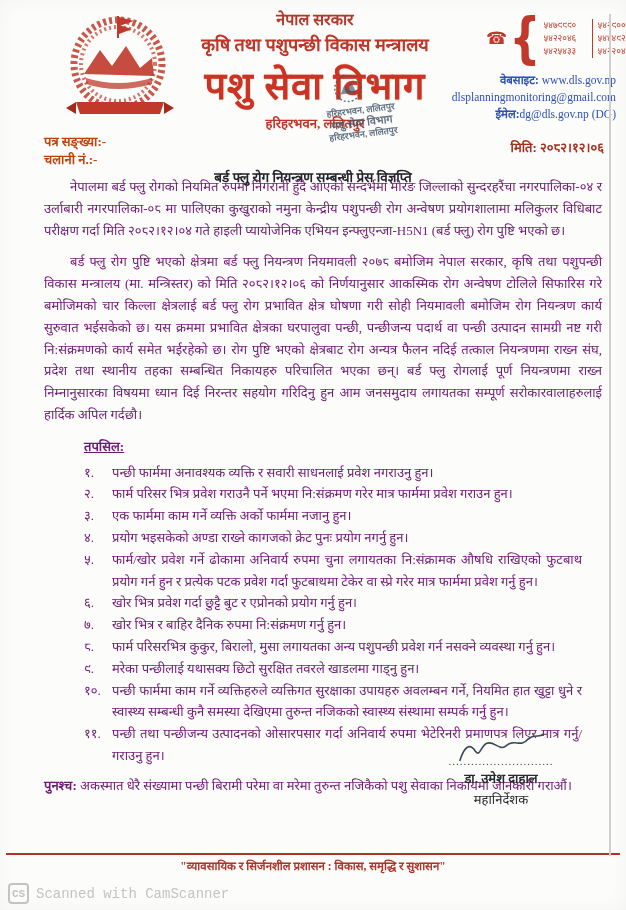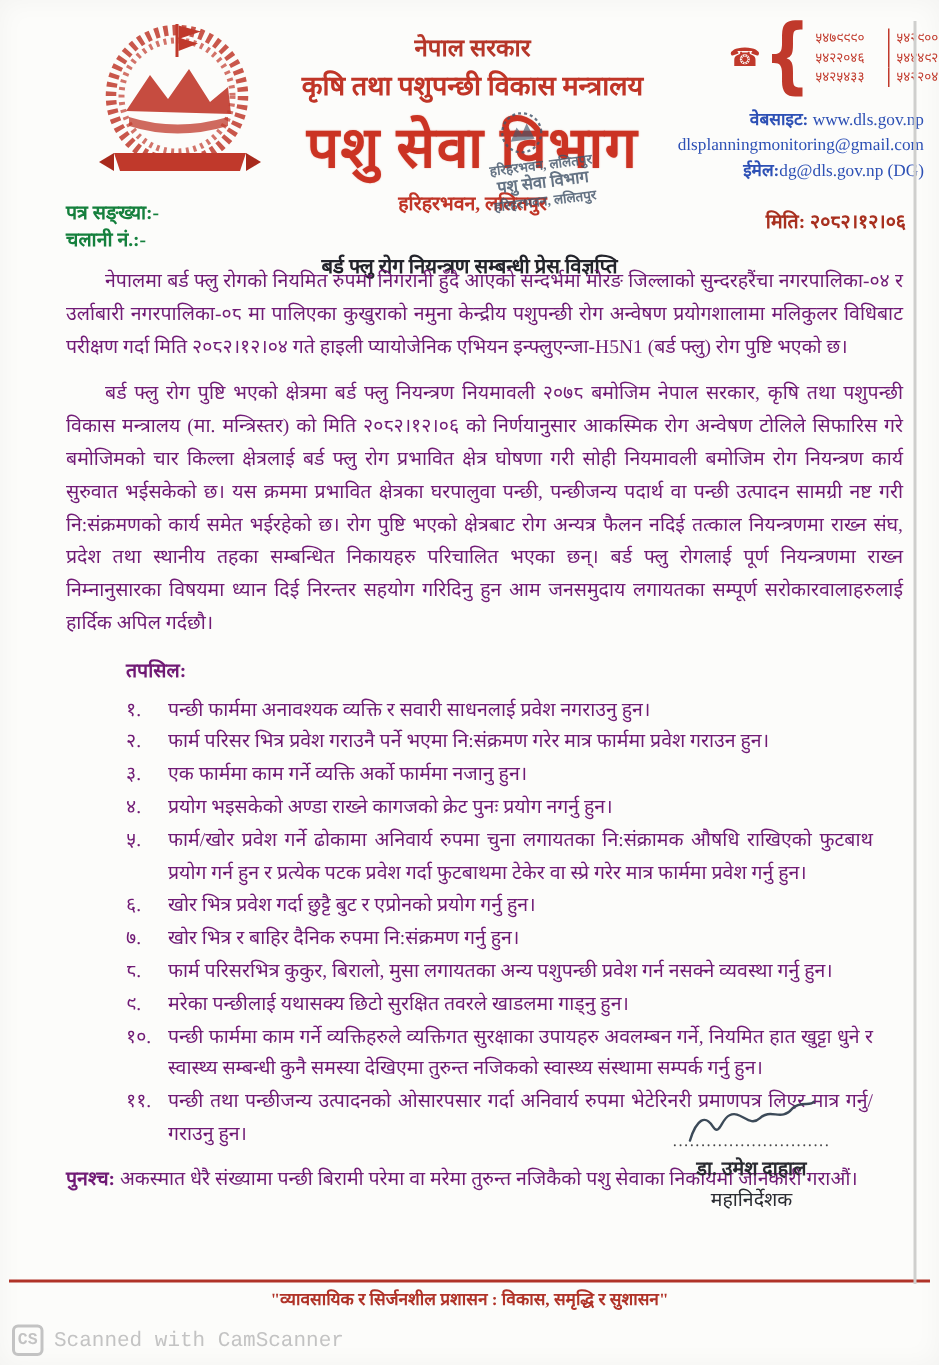--- a/index.html
+++ b/index.html
@@ -5,21 +5,21 @@
   * { margin:0; padding:0; box-sizing:border-box; }
   html,body { background:#e8e8e6; }
   body { font-family:"Liberation Serif","DejaVu Serif",serif; }
   .page {
     position:relative; width:626px; height:910px; margin:0 auto;
     background:#fcfcfa; overflow:hidden;
     box-shadow:inset 0 0 18px rgba(0,0,0,.04);
   }
   
   .emblem { position:absolute; left:56px; top:8px; width:128px; height:116px; }
-  .hdr-center { position:absolute; left:150px; top:20px; width:330px; text-align:center; }
+  .hdr-center { position:absolute; left:150px; top:8px; width:330px; text-align:center; }
   .gov-line  { color:#b6372a; font-weight:bold; font-size:16px; }
   .min-line  { color:#c03527; font-weight:bold; font-size:18px; margin-top:2px; }
   .dept-line { color:#cb3323; font-weight:bold; font-size:38px; letter-spacing:1px; margin-top:2px;
                text-shadow:0 0 1px rgba(203,51,35,.45); }
   .addr-line { color:#c03527; font-weight:bold; font-size:13px; margin-top:4px; }
   
   .phone-block { position:absolute; left:486px; top:16px; width:134px; display:flex; align-items:center; }
   .phone-icon { color:#c0392b; font-size:17px; margin-right:2px; }
   .phone-brace { color:#c0392b; font-size:44px; font-weight:bold; line-height:44px;
                  font-family:"DejaVu Sans",sans-serif; transform:scaleY(1.25); }
@@ -31,30 +31,30 @@
   .contact { position:absolute; right:10px; top:72px; width:220px; text-align:right;
              color:#2d50b5; font-size:11.5px; line-height:17px; }
   .contact b { font-weight:bold; }
   
   .stamp { position:absolute; left:288px; top:84px; width:150px; height:92px;
            transform:rotate(-7deg); opacity:.82; pointer-events:none; }
   .stamp .s-line { color:#44566b; font-size:9px; text-align:center; line-height:12px; font-weight:bold; }
   .stamp .s-big  { font-size:11px; }
   .stamp svg { position:absolute; left:48px; top:-14px; }
   
-  .meta-left { position:absolute; left:44px; top:132px; color:#15803d; font-weight:bold; font-size:13px; }
+  .meta-left { position:absolute; left:44px; top:132px; color:#c2410c; font-weight:bold; font-size:13px; }
   .meta-left .row2 { margin-top:0; }
   .meta-date { position:absolute; right:22px; top:138px; color:#a8301f; font-weight:bold; font-size:13px; }
   
   .doc-title { position:absolute; left:0; top:168px; width:100%; text-align:center;
                font-weight:bold; font-size:13.5px; color:#23242b; }
   .body-text { position:absolute; left:44px; top:176px; width:558px; color:#701a75;
                font-size:13px; line-height:21.8px; text-align:justify; }
   .para { text-indent:26px; margin-bottom:10px; }
-  .list-heading { font-weight:bold; margin:2px 0 4px 40px; }
+  .list-heading { font-weight:bold; text-decoration:underline; margin:2px 0 4px 40px; }
   .num-list { margin-left:40px; margin-right:20px; }
   .num-item { display:flex; }
   .num-item .n { width:28px; flex:0 0 28px; }
   .num-item .t { flex:1; text-align:justify; }
   .postscript { margin-top:8px; }
   .postscript b { font-weight:bold; }
   
   .sig-block { position:absolute; right:40px; top:736px; width:170px; text-align:center;
                color:#2a2b31; font-size:13px; }
   .sig-scribble { display:block; margin:0 auto -6px auto; transform:rotate(-6deg); }

